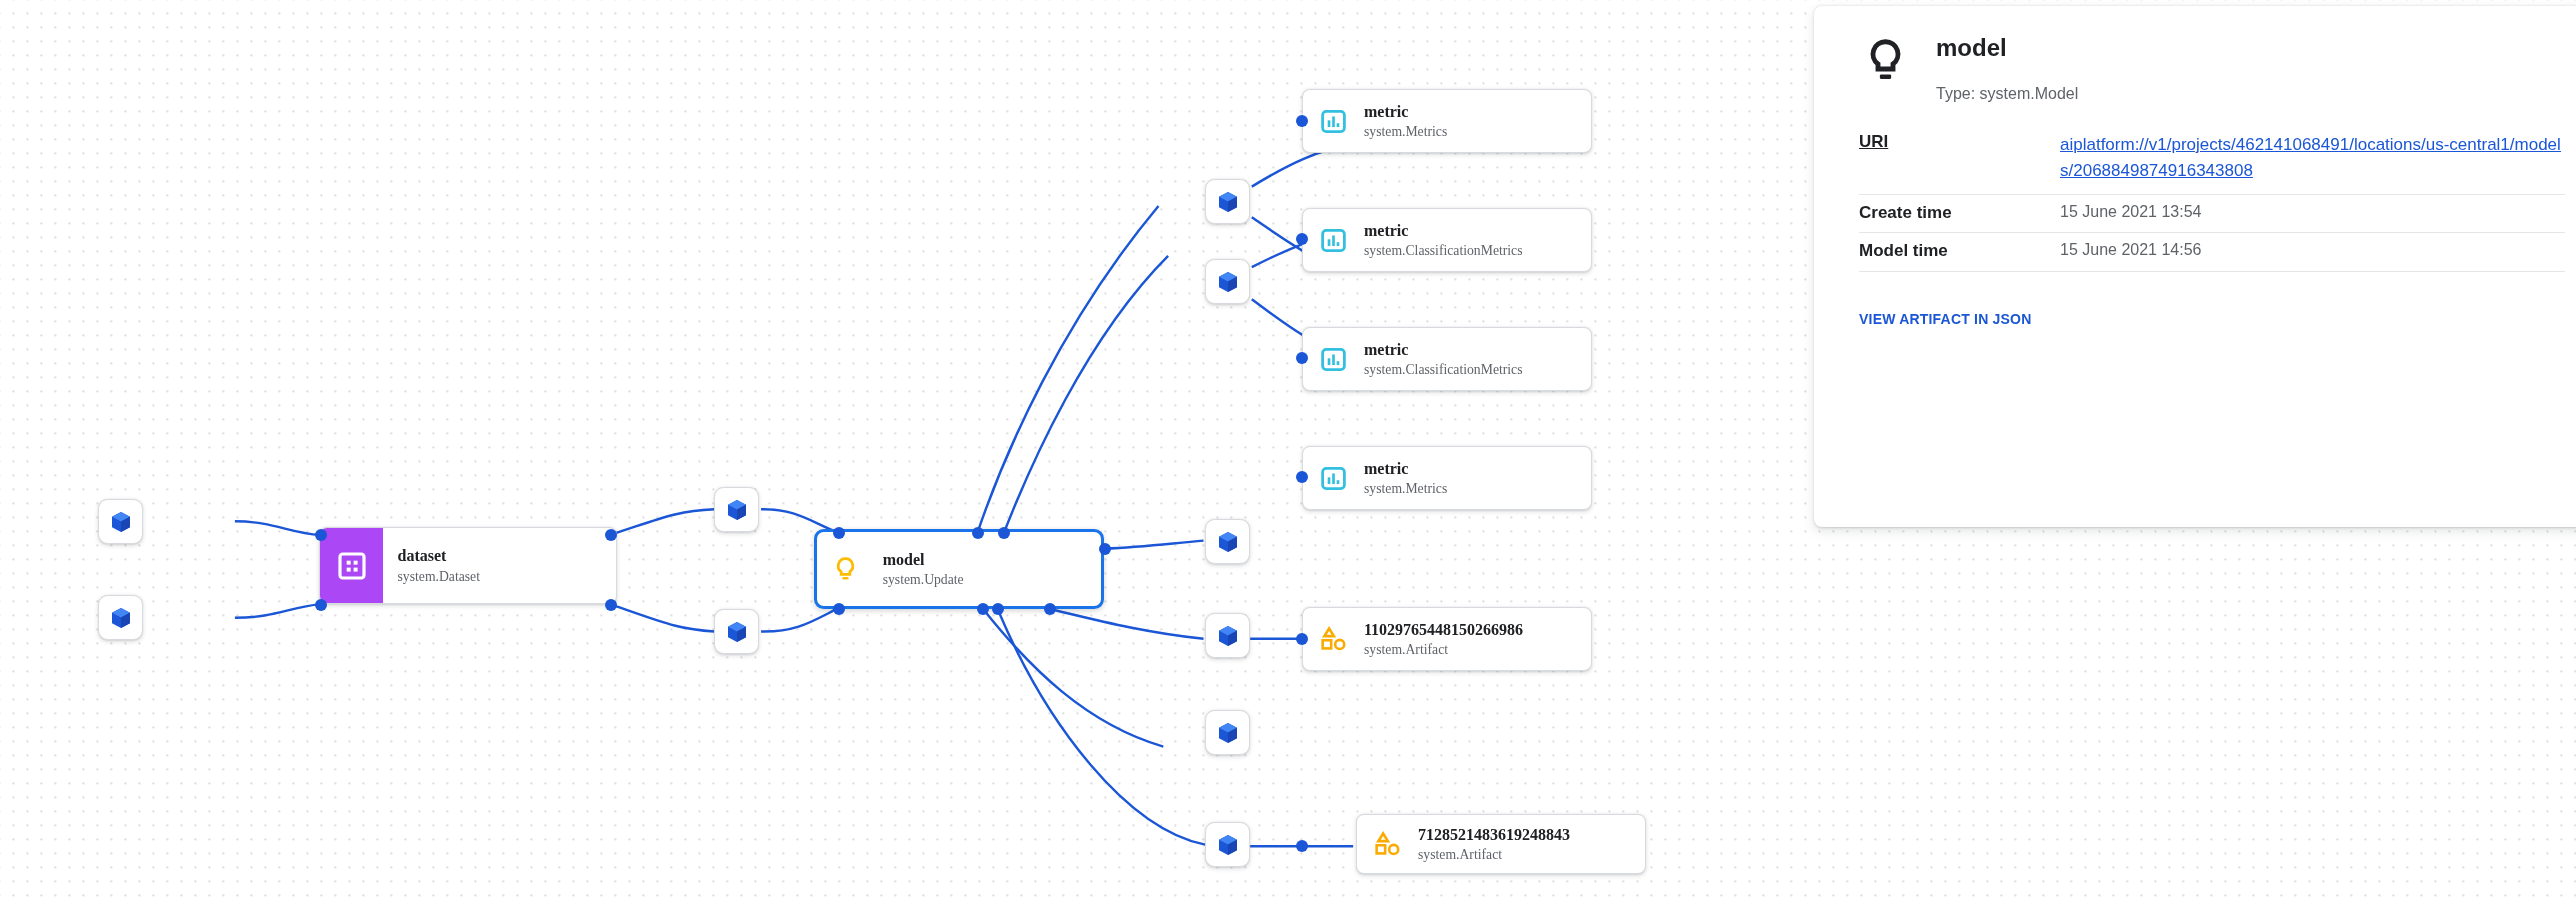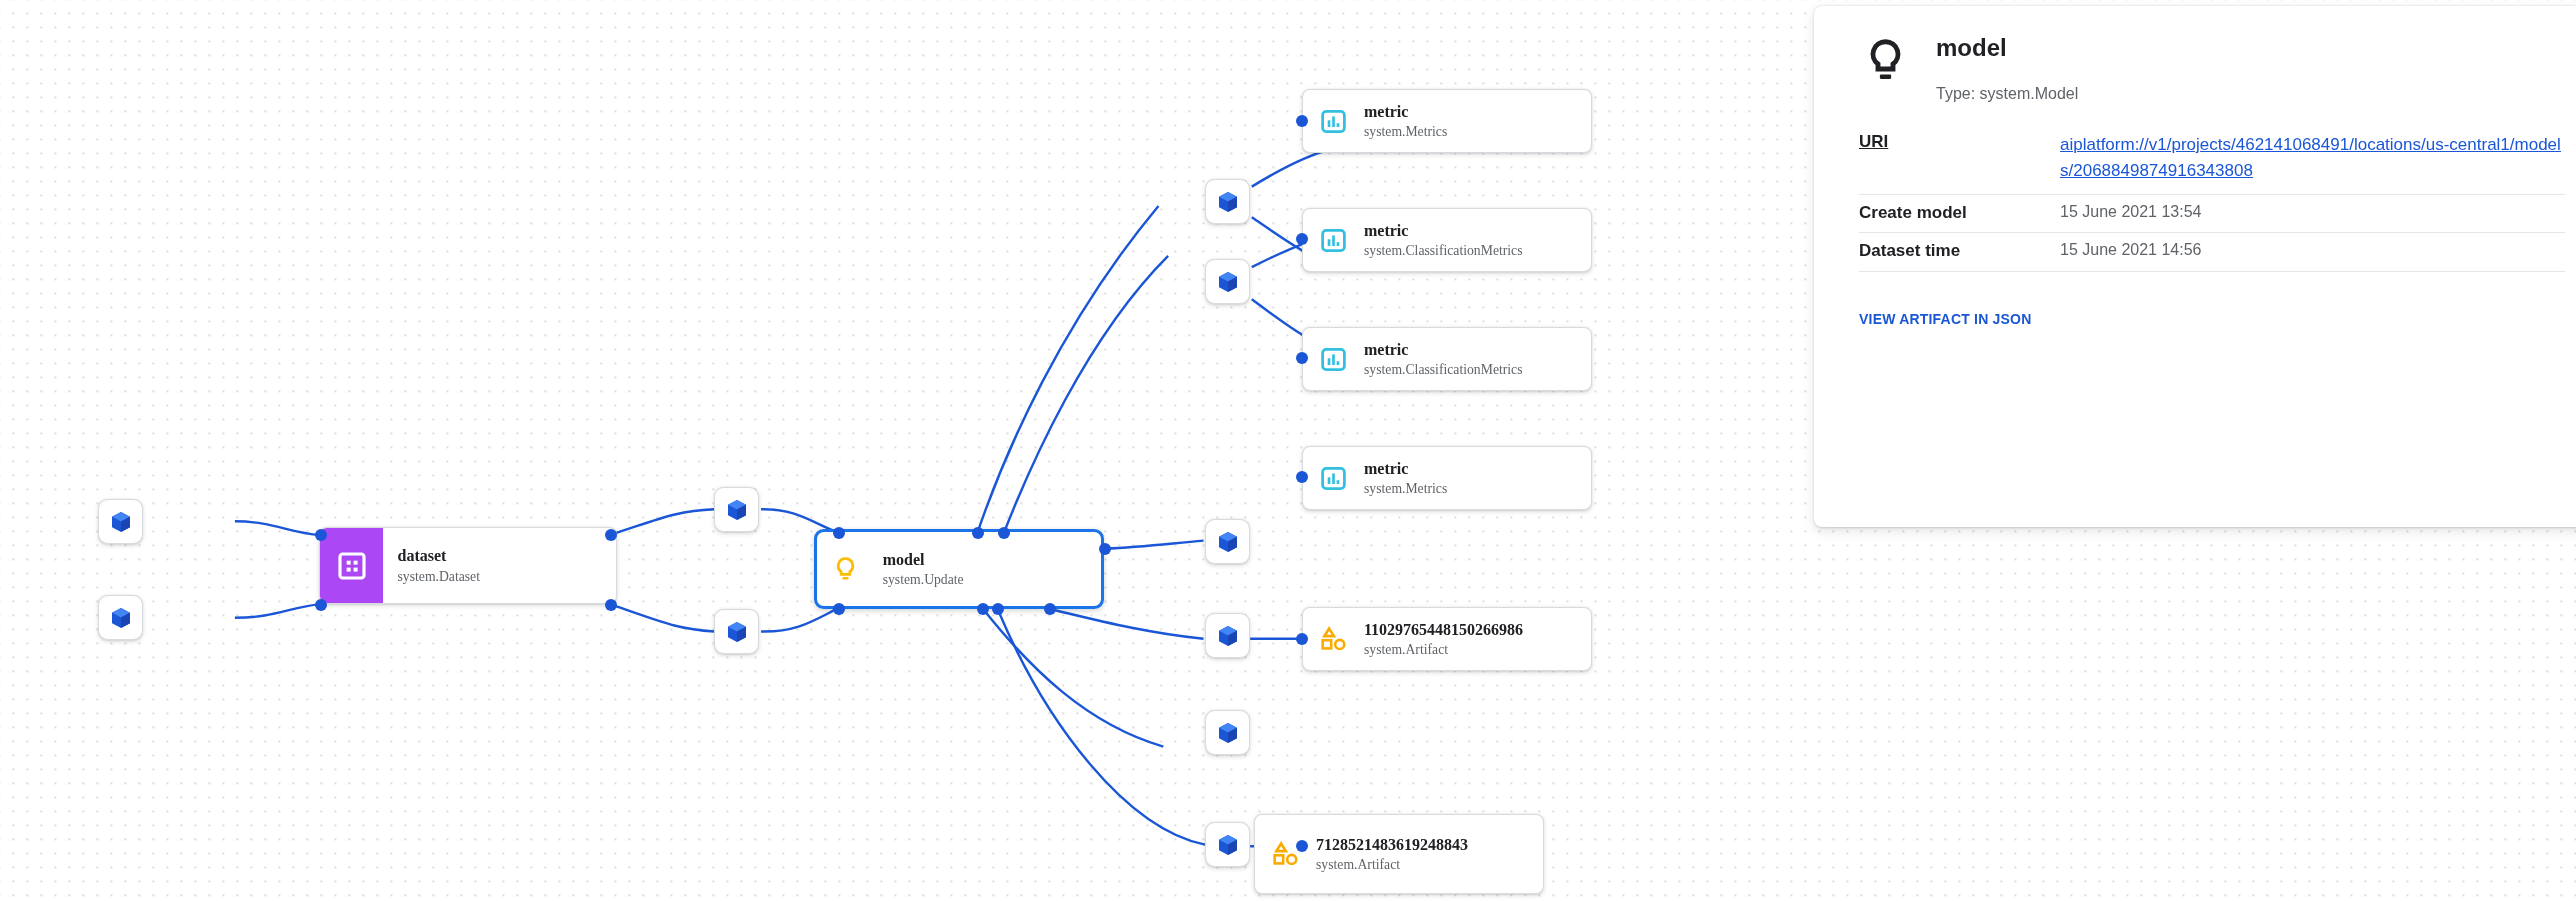--- a/index.html
+++ b/index.html
@@ -448,21 +448,21 @@
           <circle cx="16.8" cy="15.8" r="3.5" fill="none" stroke="#fbab00" stroke-width="2"></circle>
         </svg>
       </span>
       <span class="node-text">
         <span class="node-title">11029765448150266986</span>
         <span class="node-sub">system.Artifact</span>
       </span>
     </div>
     <span class="port" style="left:1296px; top:633px;"></span>
 
-    <div class="node wide-node" style="left:1254px; top:814px; width:290px; height:80px;">
+    <div class="node wide-node" style="left:1356px; top:814px; width:290px; height:60px;">
       <span class="node-icon">
         <svg width="31" height="31" viewBox="0 0 24 24" aria-hidden="true">
           <path d="M8.6 3.5 12.3 9.4H4.9L8.6 3.5z" fill="none" stroke="#fbab00" stroke-width="2"></path>
           <rect x="3.6" y="12.6" width="6.6" height="6.3" fill="none" stroke="#fbab00" stroke-width="2"></rect>
           <circle cx="16.8" cy="15.8" r="3.5" fill="none" stroke="#fbab00" stroke-width="2"></circle>
         </svg>
       </span>
       <span class="node-text">
         <span class="node-title">7128521483619248843</span>
         <span class="node-sub">system.Artifact</span>
@@ -489,25 +489,25 @@
 
     <table class="kv">
       <tbody>
         <tr class="row-uri">
           <td class="kv-key">URI</td>
           <td class="kv-val">
             <a class="uri-link" href="#">aiplatform://v1/projects/462141068491/locations/us-central1/models/2068849874916343808</a>
           </td>
         </tr>
         <tr>
-          <td class="kv-key">Create model</td>
+          <td class="kv-key">Create time</td>
           <td class="kv-val">15 June 2021 13:54</td>
         </tr>
         <tr>
-          <td class="kv-key">Dataset time</td>
+          <td class="kv-key">Model time</td>
           <td class="kv-val">15 June 2021 14:56</td>
         </tr>
       </tbody>
     </table>
 
     <button class="panel-action">VIEW ARTIFACT IN JSON</button>
 
   </aside>
 
 </div>

